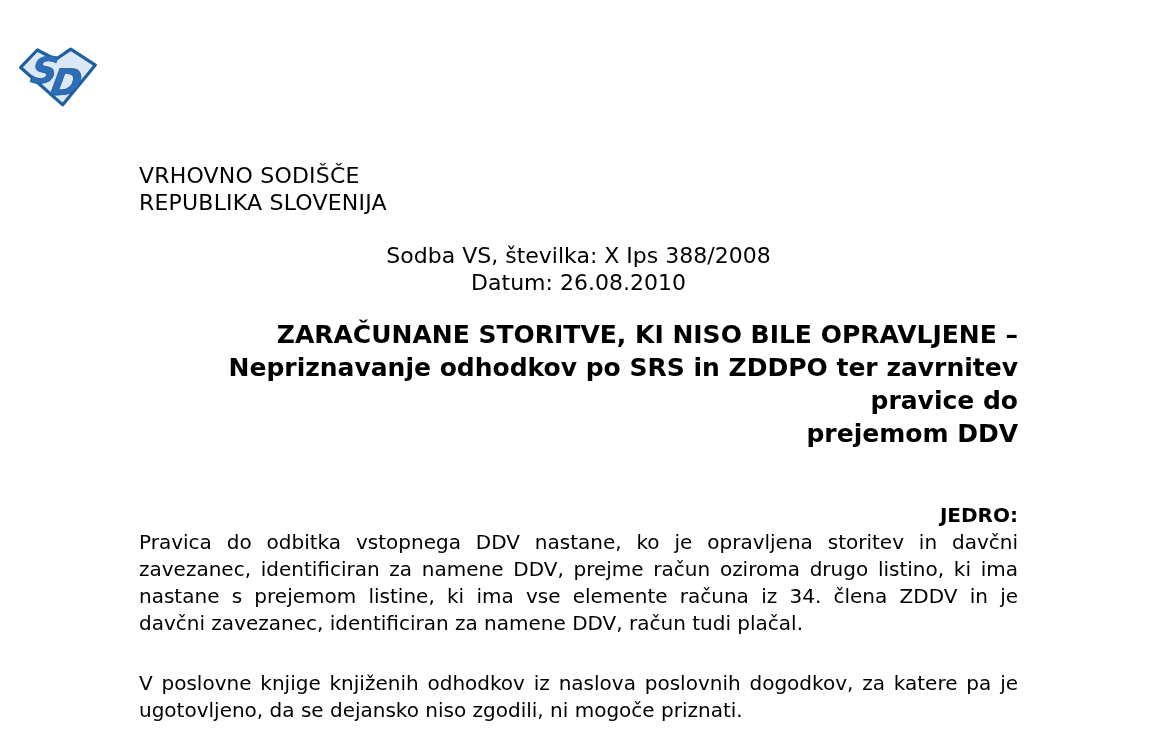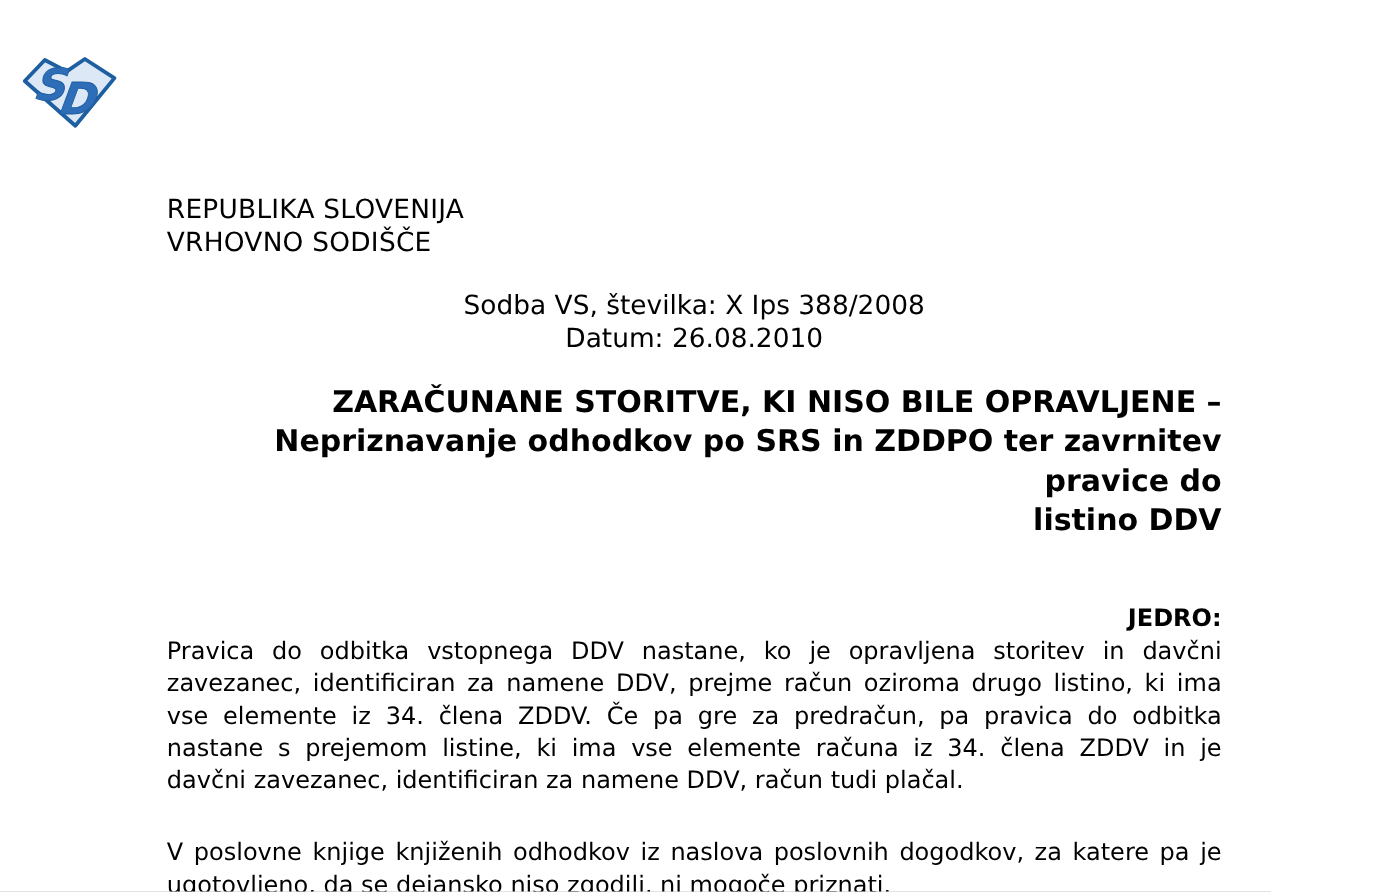--- a/index.html
+++ b/index.html
@@ -86,41 +86,40 @@
     <path d="M3,27 L24,5 L47,17 L66,4 L97,24 L56,74 Z" fill="var(--logo-fill)" stroke="var(--logo-outline)" stroke-width="4" stroke-linejoin="round"></path>
     <g transform="skewX(-10)" font-family="'DejaVu Sans', sans-serif" font-weight="bold" font-style="italic" fill="var(--logo-letter)" stroke="var(--logo-outline)" stroke-width="1">
       <text x="22" y="47" font-size="46">S</text>
       <text x="50" y="62" font-size="46">D</text>
     </g>
   </svg>
 
   <div class="content">
 
     <div class="org-block">
+      <div>VRHOVNO SODIŠČE</div>
       <div>REPUBLIKA SLOVENIJA</div>
-      <div>VRHOVNO SODIŠČE</div>
     </div>
 
     <div class="case-block">
       <div>Sodba VS, številka: X Ips 388/2008</div>
       <div>Datum: 26.08.2010</div>
     </div>
 
     <h1 class="doc-title">
         <div class="line">ZARAČUNANE STORITVE, KI NISO BILE OPRAVLJENE –</div>
         <div class="line">Nepriznavanje odhodkov po SRS in ZDDPO ter zavrnitev pravice do</div>
-        <div class="line">listino DDV</div>
+        <div class="line">prejemom DDV</div>
       </h1>
 
     <div class="jedro-block">
       <div class="jedro-label">JEDRO:</div>
       <div class="para para-1">
           <div class="line">Pravica do odbitka vstopnega DDV nastane, ko je opravljena storitev in davčni</div>
           <div class="line">zavezanec, identificiran za namene DDV, prejme račun oziroma drugo listino, ki ima</div>
-          <div class="line">vse elemente iz 34. člena ZDDV. Če pa gre za predračun, pa pravica do odbitka</div>
           <div class="line">nastane s prejemom listine, ki ima vse elemente računa iz 34. člena ZDDV in je</div>
           <div class="line">davčni zavezanec, identificiran za namene DDV, račun tudi plačal.</div>
         </div>
     </div>
 
     <div class="para para-2">
         <div class="line">V poslovne knjige knjiženih odhodkov iz naslova poslovnih dogodkov, za katere pa je</div>
         <div class="line">ugotovljeno, da se dejansko niso zgodili, ni mogoče priznati.</div>
       </div>
 

